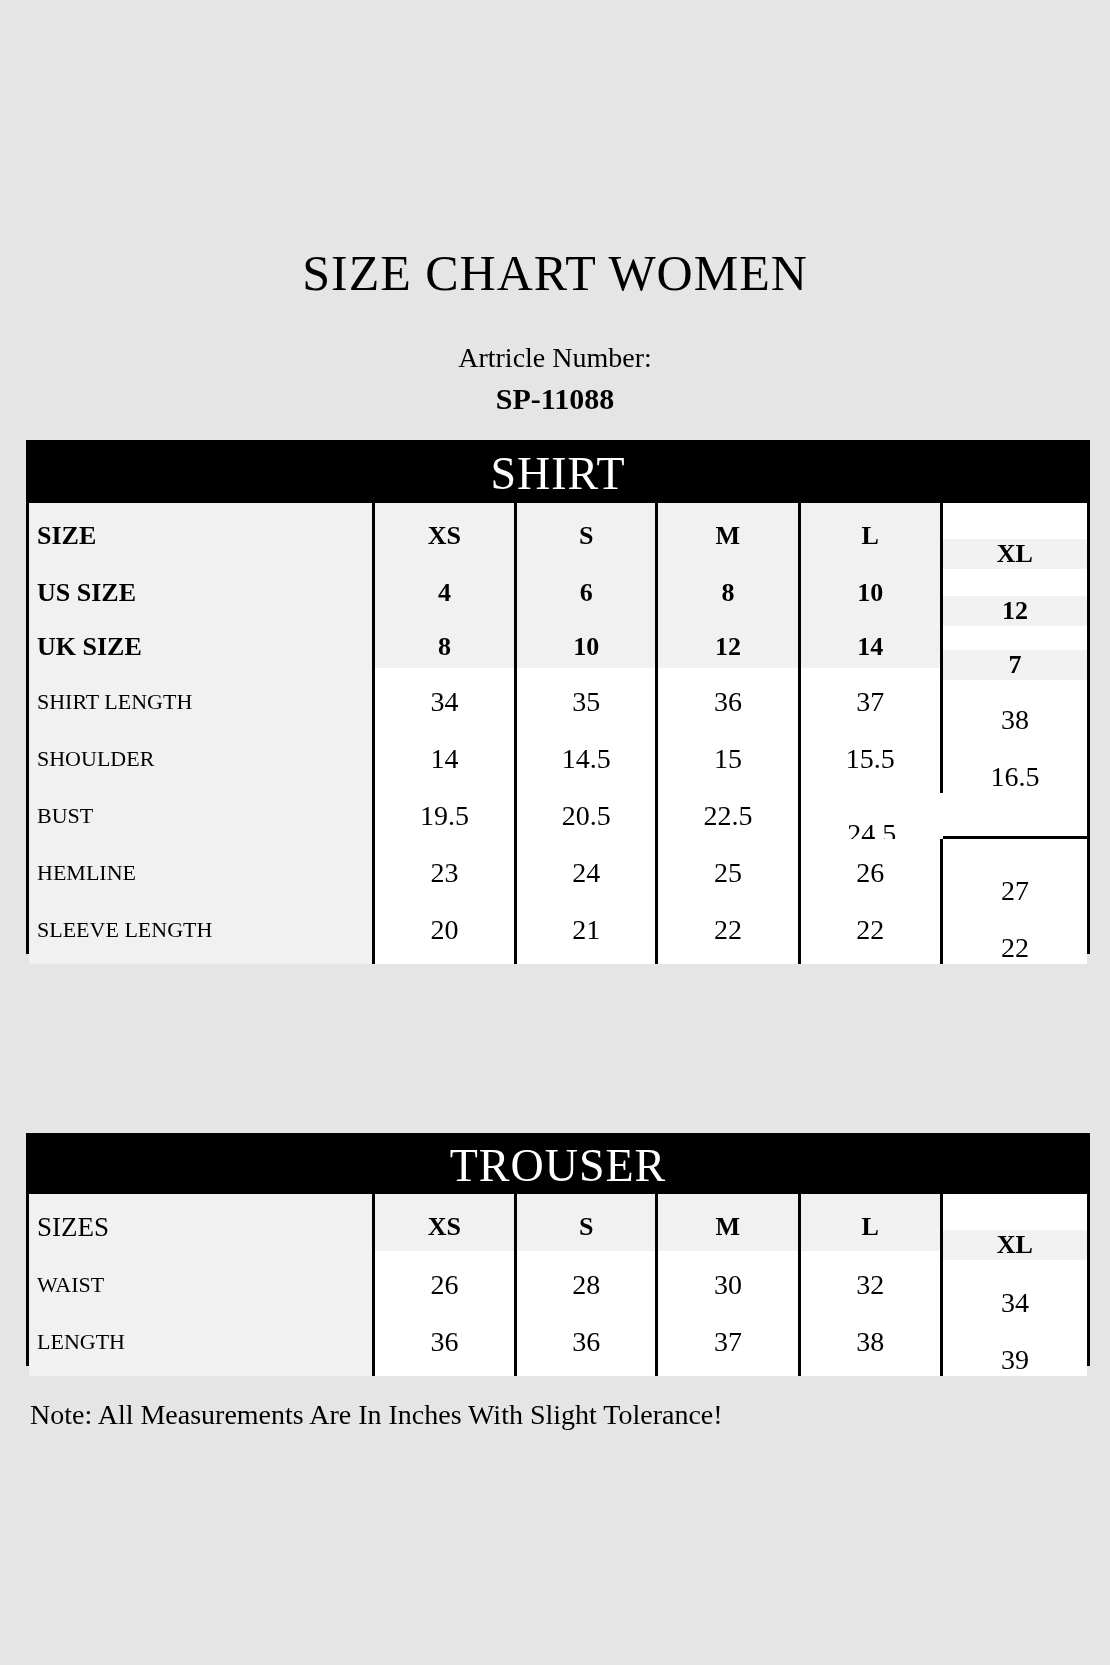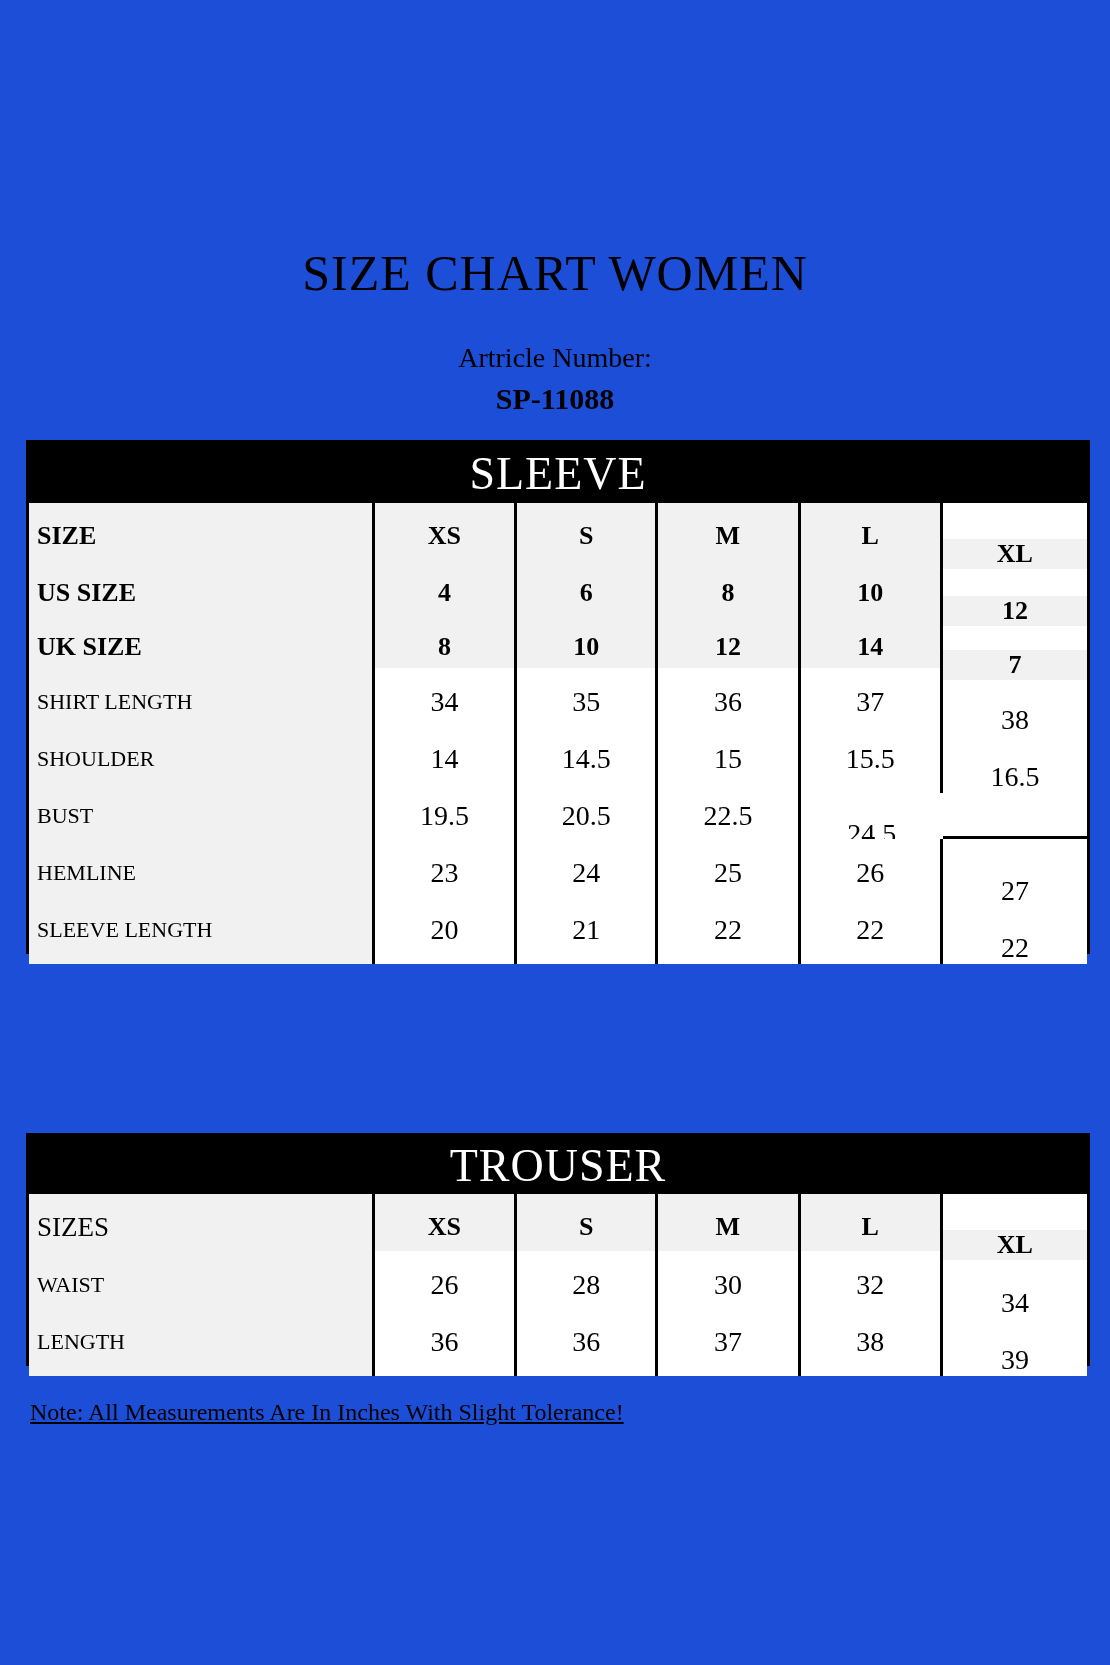--- a/index.html
+++ b/index.html
@@ -1,20 +1,20 @@
 <!DOCTYPE html>
 <html><head>
 <meta charset="utf-8">
 <style>
   * { margin:0; padding:0; box-sizing:border-box; }
   html,body { background:#ffffff; }
   .page {
     position:relative;
     width:1110px; height:1665px;
-    background:#1d4ed8;
+    background:#e5e5e5;
     font-family:"Liberation Serif","DejaVu Serif",serif;
     color:#000000;
     overflow:hidden;
   }
   .page-title {
     position:absolute; top:248px; left:0; width:100%;
     text-align:center; font-size:50px; font-weight:normal;
     letter-spacing:1px; line-height:1;
   }
   .article-label {
@@ -56,36 +56,36 @@
   .val-cell {
     justify-content:center; border-right:3px solid #000;
   }
   .val-cell:last-child { border-right:0;margin-top:36px; }
   .size-row .val-cell { background:#f1f1f1; }
   .measure-row .val-cell { background:#ffffff; font-size:28px; }
   .measure-row .label-cell { font-size:22px; font-weight:normal; }
   .trouser-table .size-row .label-cell { font-weight:normal; font-size:27px; }
   .note-text {
     position:absolute; top:1398px; left:30px;
-    font-size:24px; line-height:1.2;text-decoration:underline;
+    font-size:28px; line-height:1.2;
   }
 </style>
 </head>
 <body>
 
 <div class="page">
 
   <div class="page-title">SIZE CHART WOMEN</div>
 
   <div class="article-label">Artricle Number:</div>
 
   <div class="article-number">SP-11088</div>
 
   <div class="size-table shirt-table">
-    <div class="tbl-header">SLEEVE</div>
+    <div class="tbl-header">SHIRT</div>
     <div>
         <div class="row size-row">
           <div class="cell label-cell">SIZE</div>
           <div class="cell val-cell">XS</div>
           <div class="cell val-cell">S</div>
           <div class="cell val-cell">M</div>
           <div class="cell val-cell">L</div>
           <div class="cell val-cell">XL</div>
         </div>
         <div class="row size-row">

